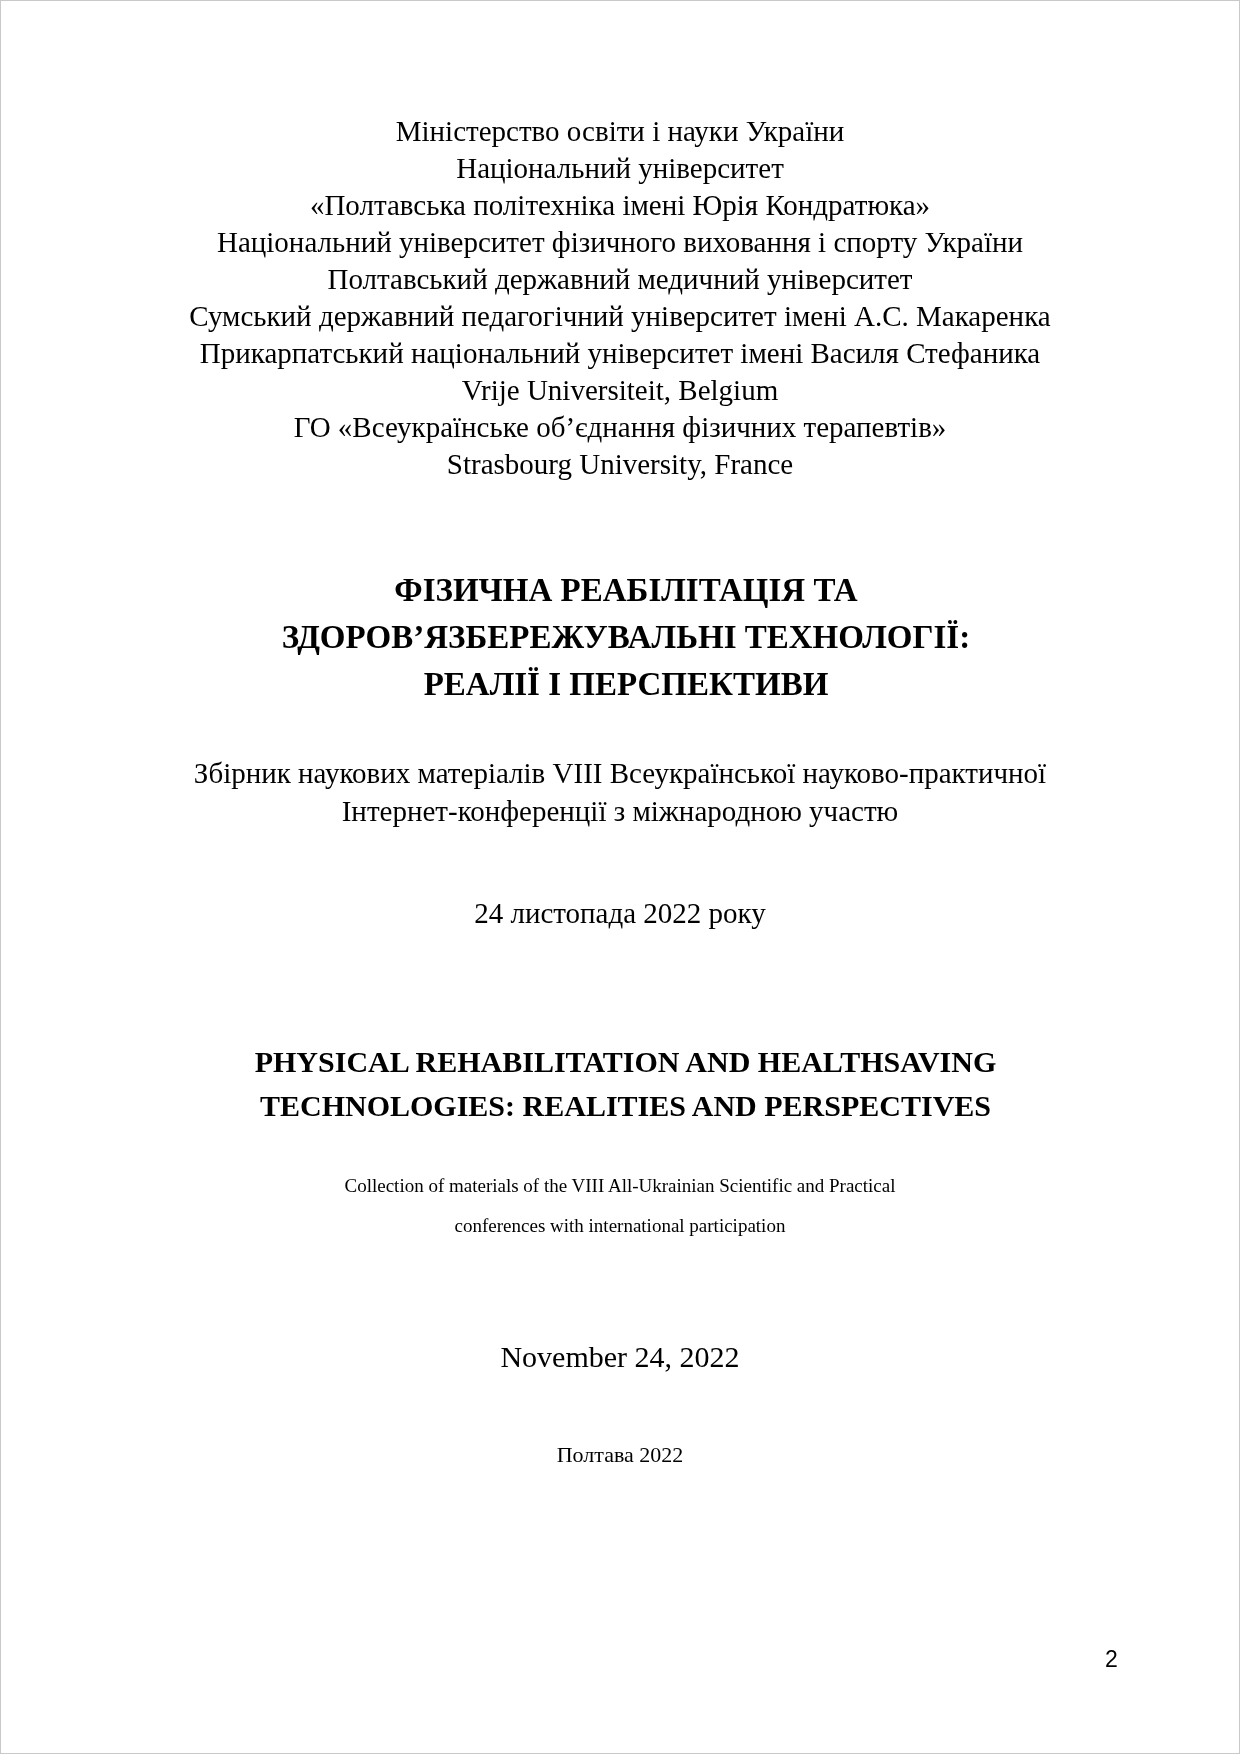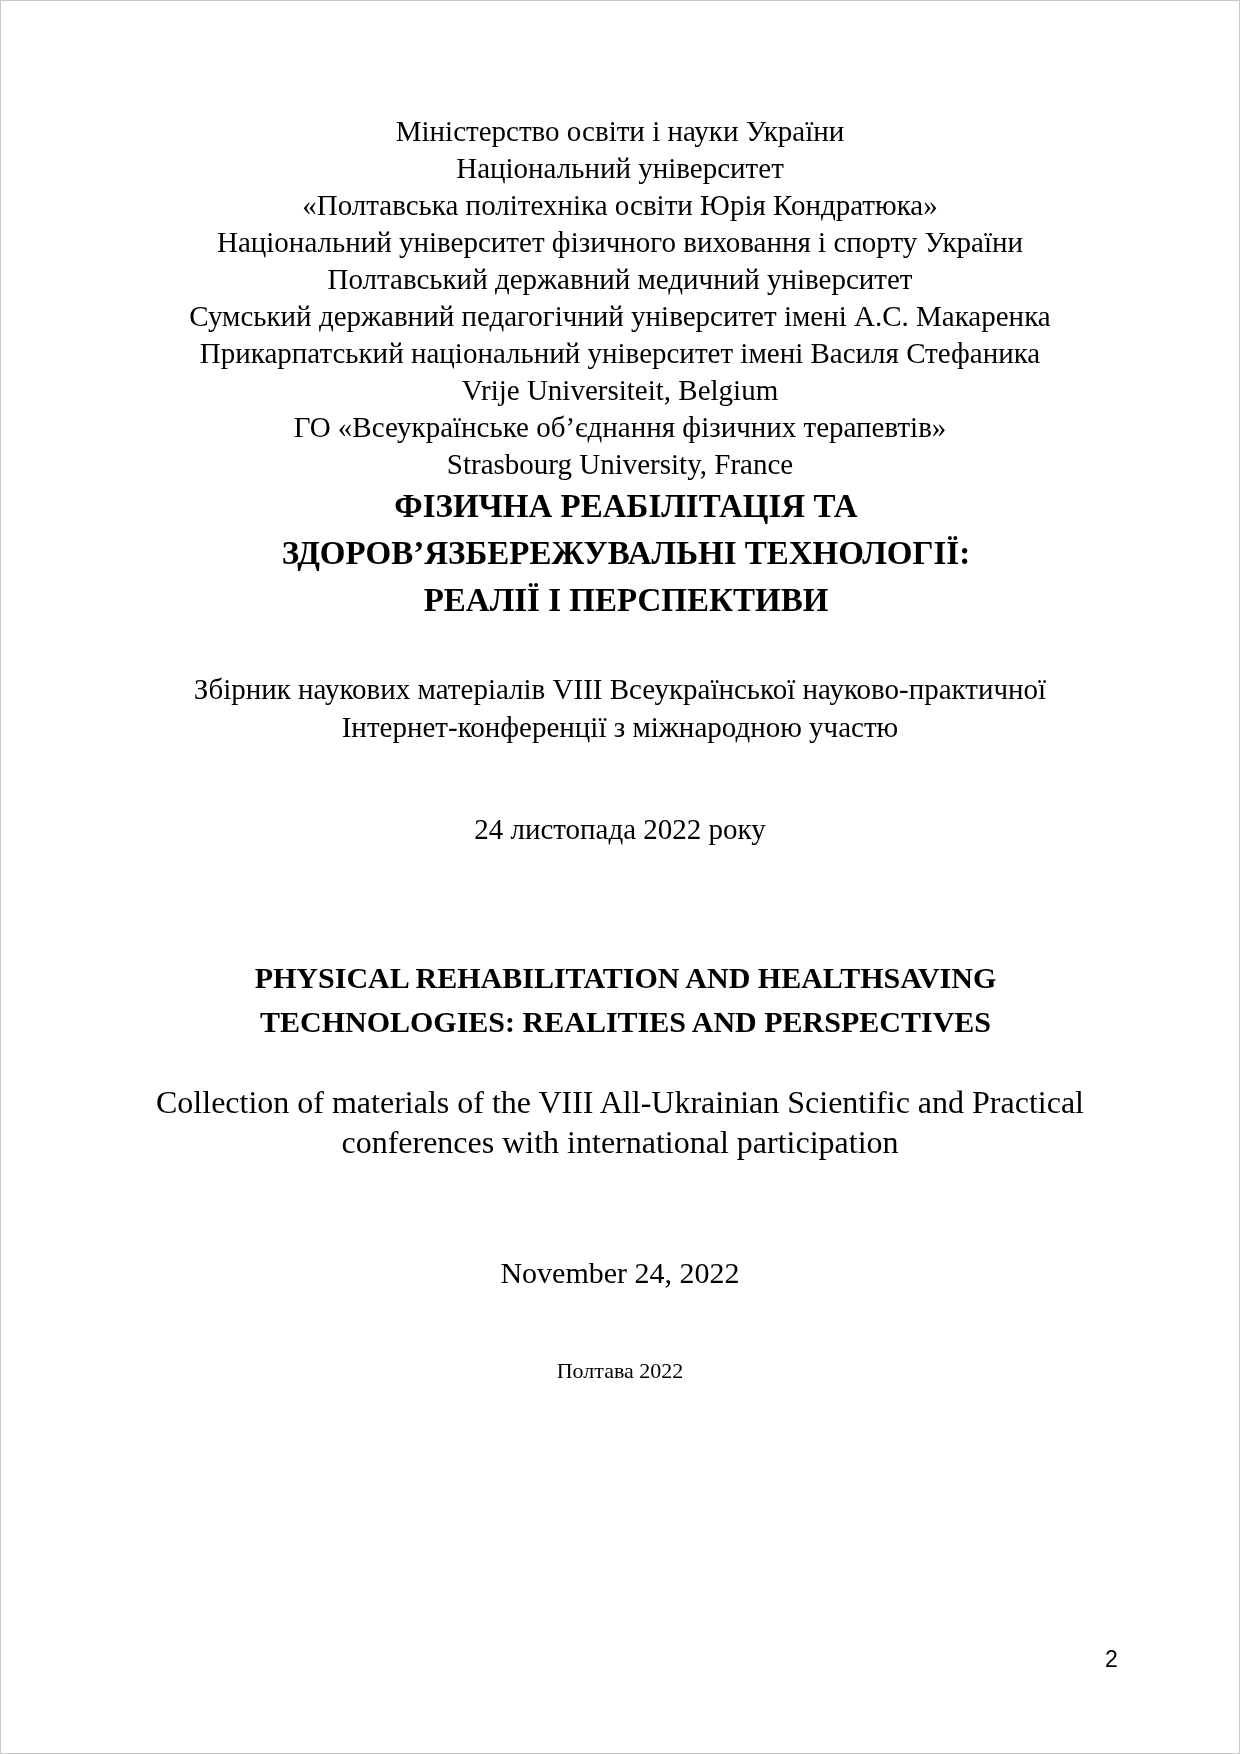--- a/index.html
+++ b/index.html
@@ -20,20 +20,21 @@
   }
   .content {
     padding-top: 112px;
     text-align: center;
   }
   .header-block .line {
     font-size: 29px;
     line-height: 37px;
   }
   .title-uk {
+    margin-top: 84px;
     padding-left: 12px;
   }
   .title-uk .line {
     font-size: 33px;
     line-height: 47px;
     font-weight: bold;
   }
   .subtitle-uk {
     margin-top: 46px;
   }
@@ -52,21 +53,21 @@
   .title-en .line {
     font-size: 30px;
     line-height: 44px;
     font-weight: bold;
     padding-left: 11px;
   }
   .subtitle-en {
     margin-top: 38px;
   }
   .subtitle-en .line {
-    font-size: 32px;
+    font-size: 19px;
     line-height: 40px;
   }
   .date-en {
     margin-top: 92px;
     font-size: 30px;
     line-height: 38px;
   }
   .footer-line {
     margin-top: 60px;
     font-size: 22px;
@@ -83,21 +84,21 @@
 </style>
 </head>
 <body>
 
 <div class="page">
   <div class="content">
 
     <div class="header-block">
       <div class="line">Міністерство освіти і науки України</div>
       <div class="line">Національний університет</div>
-      <div class="line">«Полтавська політехніка освіти Юрія Кондратюка»</div>
+      <div class="line">«Полтавська політехніка імені Юрія Кондратюка»</div>
       <div class="line">Національний університет фізичного виховання і спорту України</div>
       <div class="line">Полтавський державний медичний університет</div>
       <div class="line">Сумський державний педагогічний університет імені А.С. Макаренка</div>
       <div class="line">Прикарпатський національний університет імені Василя Стефаника</div>
       <div class="line">Vrije Universiteit, Belgium</div>
       <div class="line">ГО «Всеукраїнське об’єднання фізичних терапевтів»</div>
       <div class="line">Strasbourg University, France</div>
     </div>
 
     <div class="title-uk">

